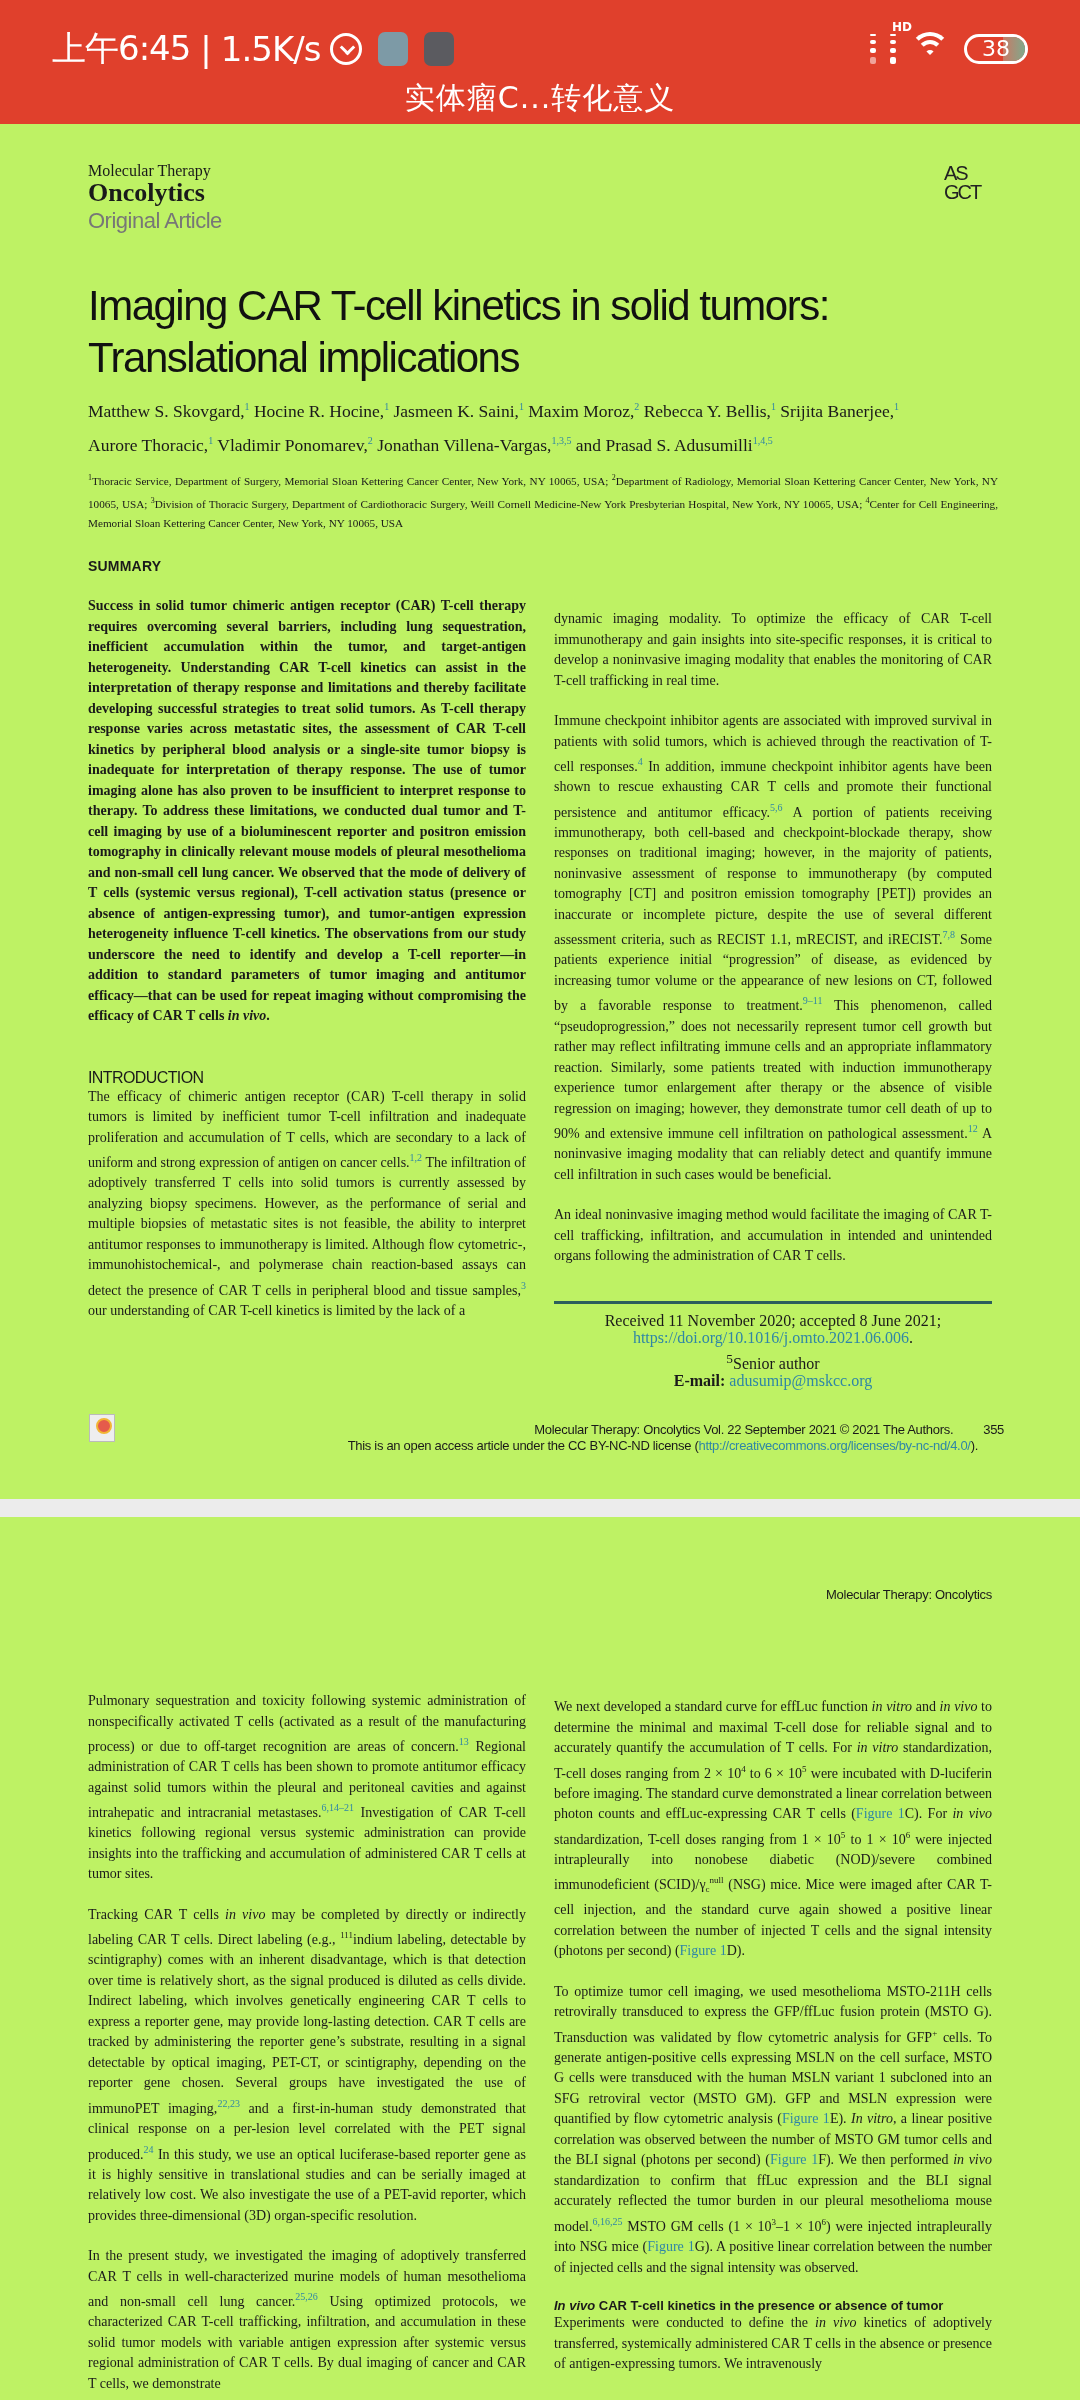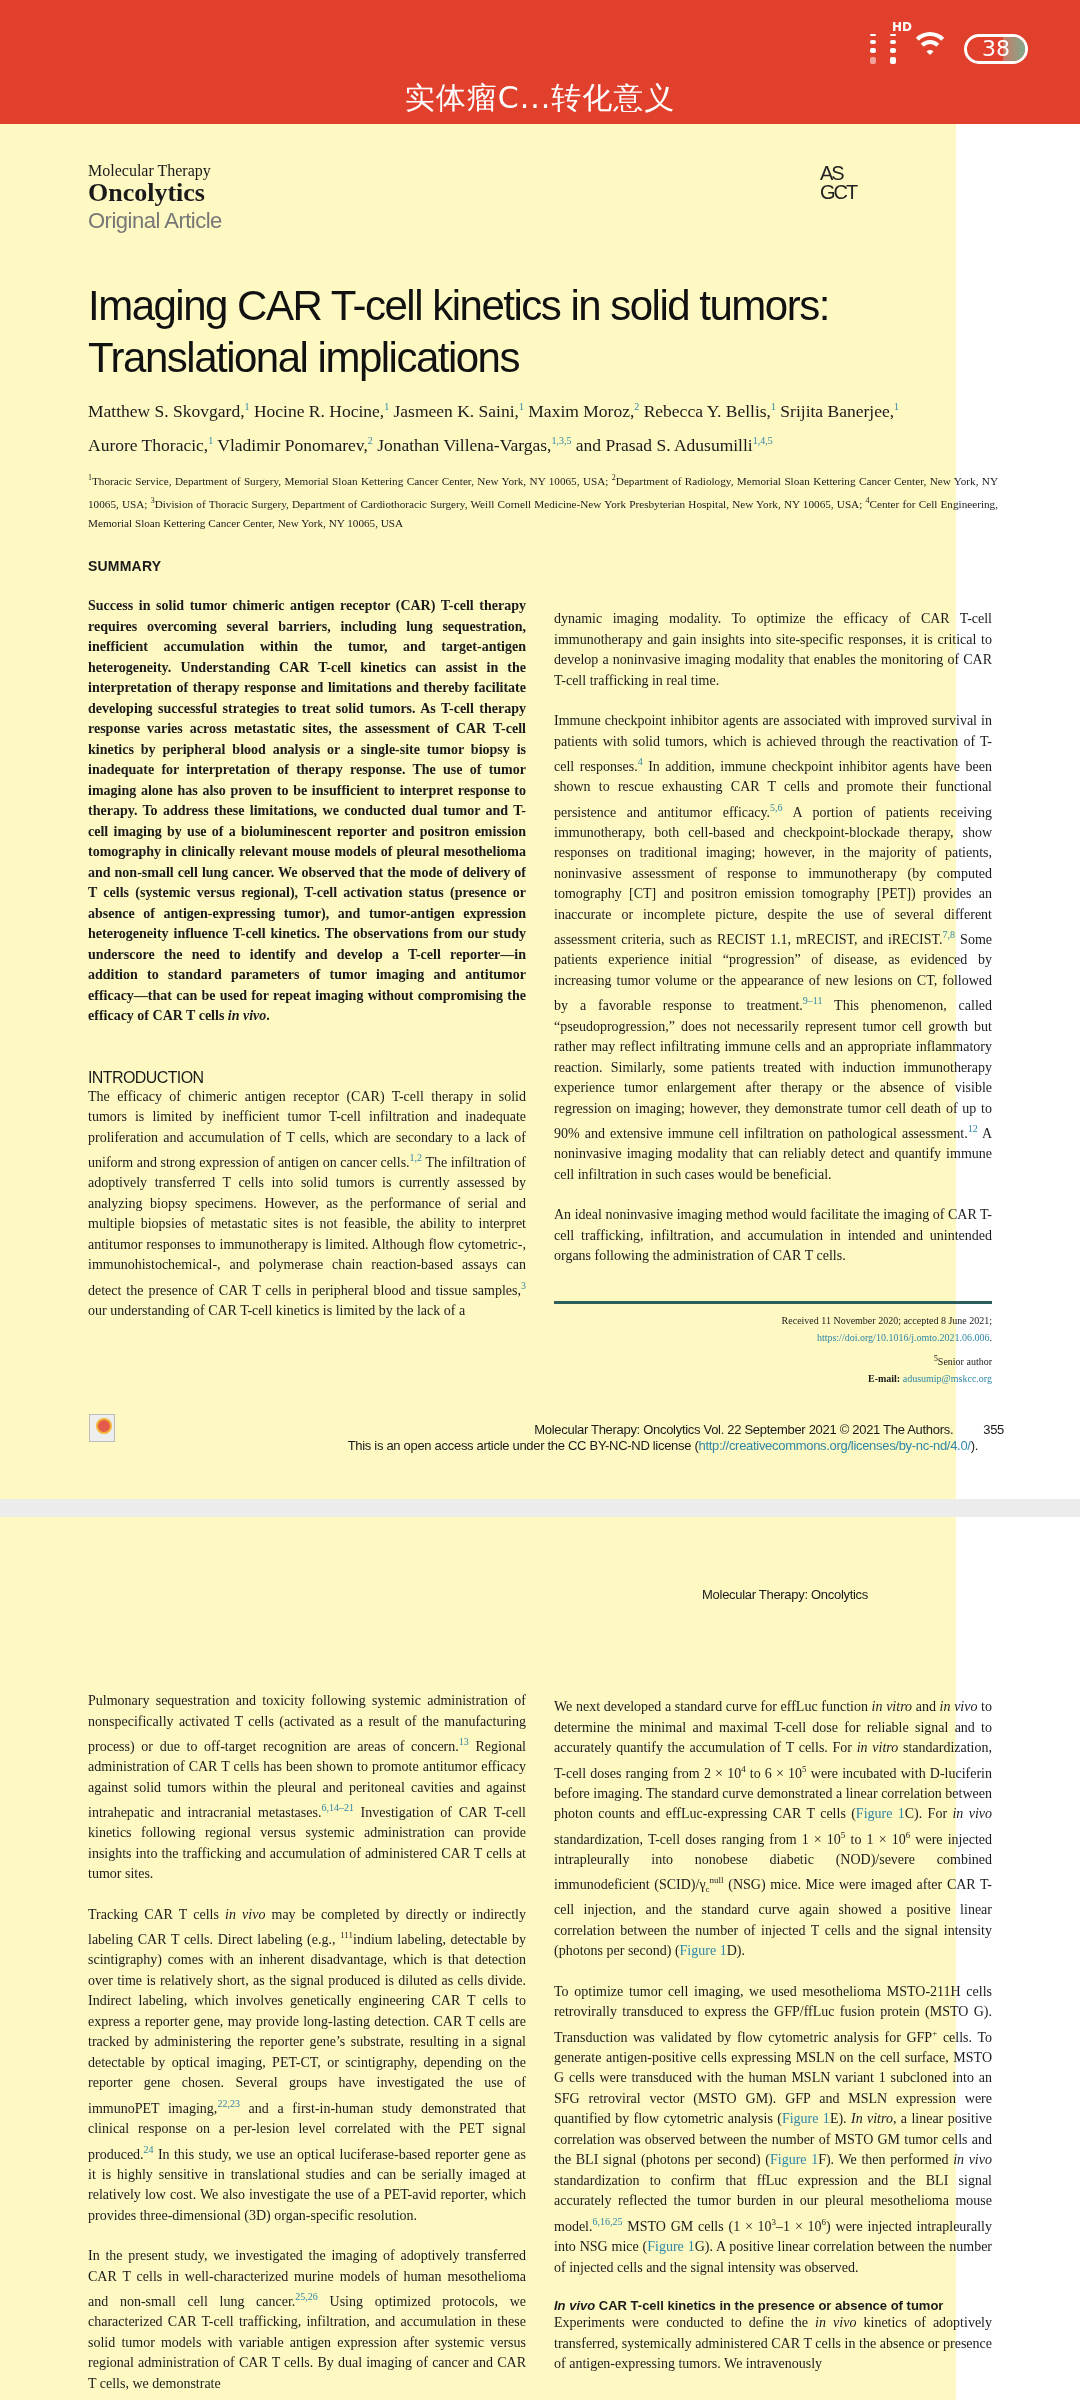--- a/index.html
+++ b/index.html
@@ -25,21 +25,21 @@
   .wifi span { position: absolute; left: 50%; transform: translateX(-50%); border: 4px solid #fff; border-color: #fff transparent transparent transparent; border-radius: 50%; }
   .wifi .w1 { width: 40px; height: 40px; top: 0; }
   .wifi .w2 { width: 26px; height: 26px; top: 8px; }
   .wifi .w3 { width: 10px; height: 10px; top: 18px; border-width: 5px; }
   .battery { width: 64px; height: 30px; border: 3px solid #fff; border-radius: 15px; position: relative; font: 22px "DejaVu Sans", sans-serif; text-align: center; line-height: 24px; overflow: hidden; }
   .battery .tail { position: absolute; right: 0; top: 0; bottom: 0; width: 22px; background: linear-gradient(90deg,#c97a66,#7fa98c); }
   .battery span { position: relative; }
   .doc-title { position: absolute; left: 0; top: 78px; width: 1080px; text-align: center; font: 30px "DejaVu Sans", sans-serif; letter-spacing: 1px; }
 
   
-  .page { position: absolute; left: 0; width: 956px; background: #fef9c3; }
+  .page { position: absolute; left: 0; width: 1080px; background: #bef264; }
   .page1 { top: 124px; height: 1375px; }
   .page-gap { position: absolute; left: 0; top: 1499px; width: 1080px; height: 18px; background: #ececec; }
   .page2 { top: 1517px; height: 883px; }
 
   .journal { position: absolute; left: 88px; top: 38px; }
   .journal .mt { font: 16px "Liberation Serif", serif; }
   .journal .onc { font: bold 26px "Liberation Serif", serif; line-height: 26px; }
   .journal .orig { font: 22px "Liberation Sans", sans-serif; color: #777; margin-top: 2px; letter-spacing: -0.5px; }
   .asgct { position: absolute; right: 88px; top: 40px; width: 48px; height: 50px; font: 20px "Liberation Sans", sans-serif; line-height: 19px; color: #222; letter-spacing: -2px; }
 
@@ -51,38 +51,46 @@
 
   .col { position: absolute; width: 438px; font-size: 14px; line-height: 20.5px; text-align: justify; }
   .colL { left: 88px; }
   .colR { left: 554px; }
   .sec-head { font: bold 14px "Liberation Sans", sans-serif; letter-spacing: 0.2px; }
   .intro-head { font: 16px "Liberation Sans", sans-serif; letter-spacing: -0.6px; }
   .summary { font-weight: bold; font-size: 14px; line-height: 20.5px; }
   .para { margin-bottom: 20px; }
   .lnk { color: #2f86a6; }
   .rule { height: 3px; background: #2c5f5c; margin: 18px 0 8px; }
-  .meta { font-size: 10px; line-height: 17px; text-align: right; }
+  .meta { font-size: 16px; line-height: 17px; text-align: center; }
   .meta b { font-weight: bold; }
   .subhead { font: bold italic 13px "Liberation Sans", sans-serif; }
   .subhead b { font-style: normal; }
 
   .footer { position: absolute; left: 0; top: 1290px; width: 1080px; }
   .cfu { position: absolute; left: 89px; top: 0; width: 26px; height: 28px; border: 1px solid #bbb; background: #eee; }
   .cfu::before { content: ""; position: absolute; left: 6px; top: 3px; width: 12px; height: 12px; border-radius: 50%; background: #e55b4b; border: 2px solid #f2b533; }
   .foot1 { position: absolute; right: 76px; top: 8px; font: 13px "Liberation Sans", sans-serif; letter-spacing: -0.3px; }
   .foot1 .pg { margin-left: 30px; }
   .foot2 { position: absolute; right: 102px; top: 24px; font: 13px "Liberation Sans", sans-serif; letter-spacing: -0.3px; }
   .running { position: absolute; right: 88px; top: 70px; font: 13px "Liberation Sans", sans-serif; letter-spacing: -0.3px; }
 </style>
 </head>
 <body>
 
 <div class="appbar">
   <div class="status">
+    <div class="status-left">
+      <span>上午6:45</span>
+      <span>|</span>
+      <span>1.5K/s</span>
+      <span class="alarm"></span>
+      <span class="app-ic clock"></span>
+      <span class="app-ic note"></span>
+    </div>
     <div class="status-right">
       <div class="sig">
         <i style="height:10px"></i>
           <i style="height:16px"></i>
           <i style="height:22px"></i>
           <i class="dim" style="height:30px"></i>
       </div>
       <div class="sig">
         <span class="hd">HD</span>
         <i style="height:10px"></i>

